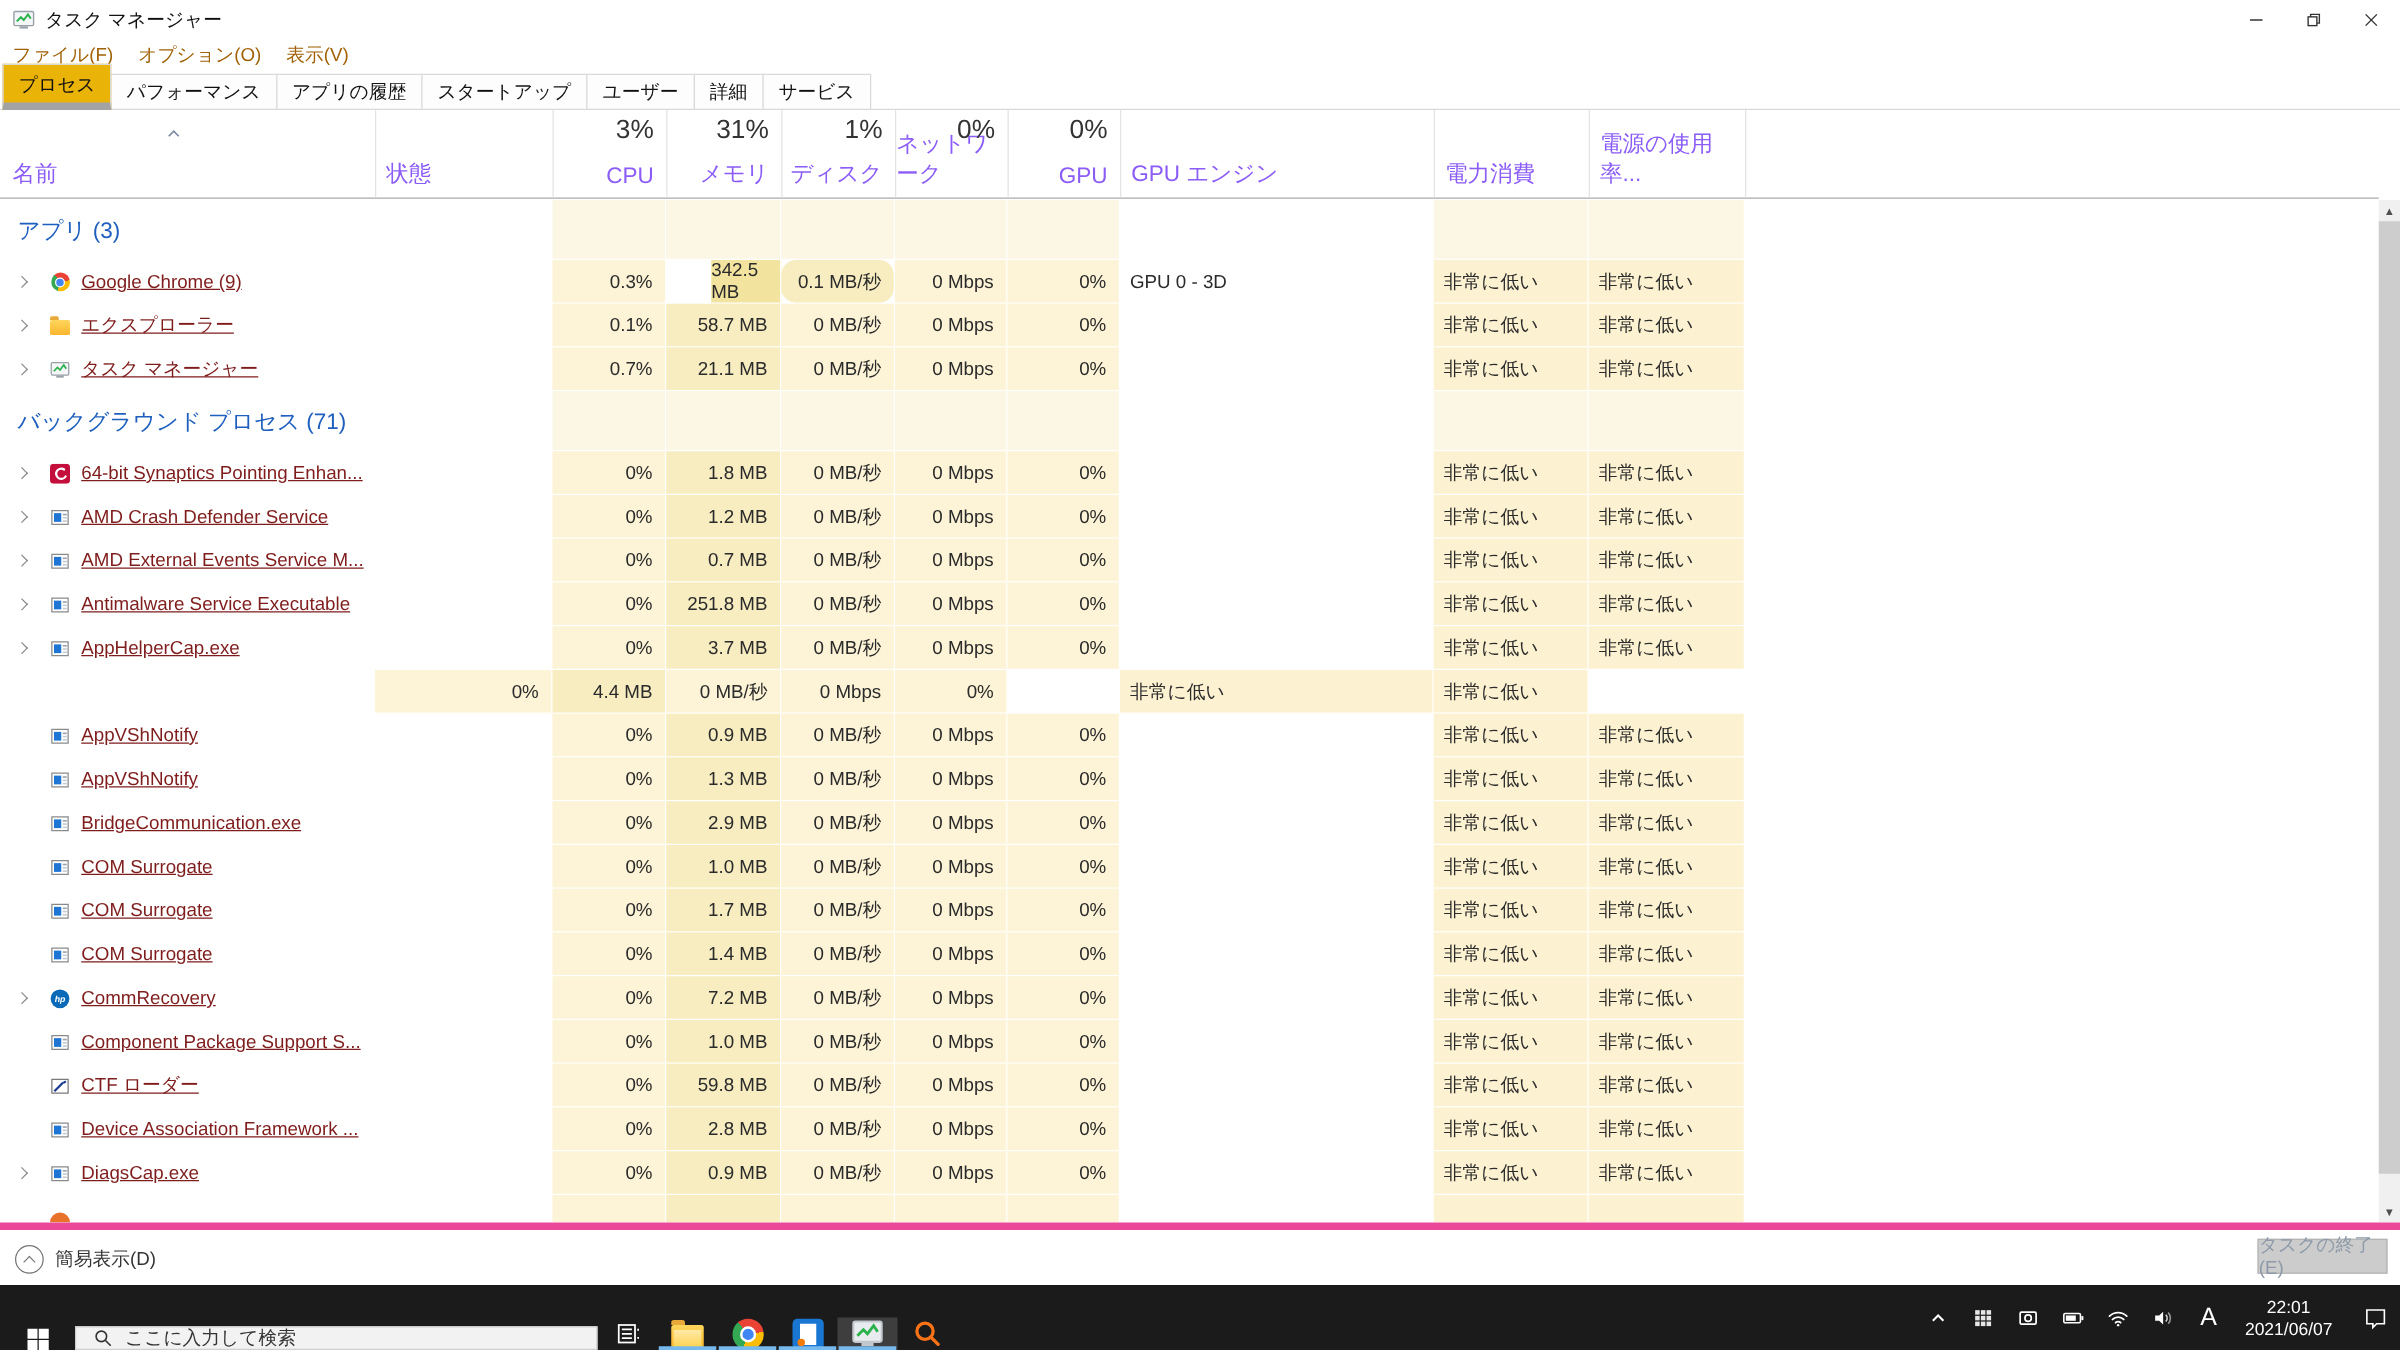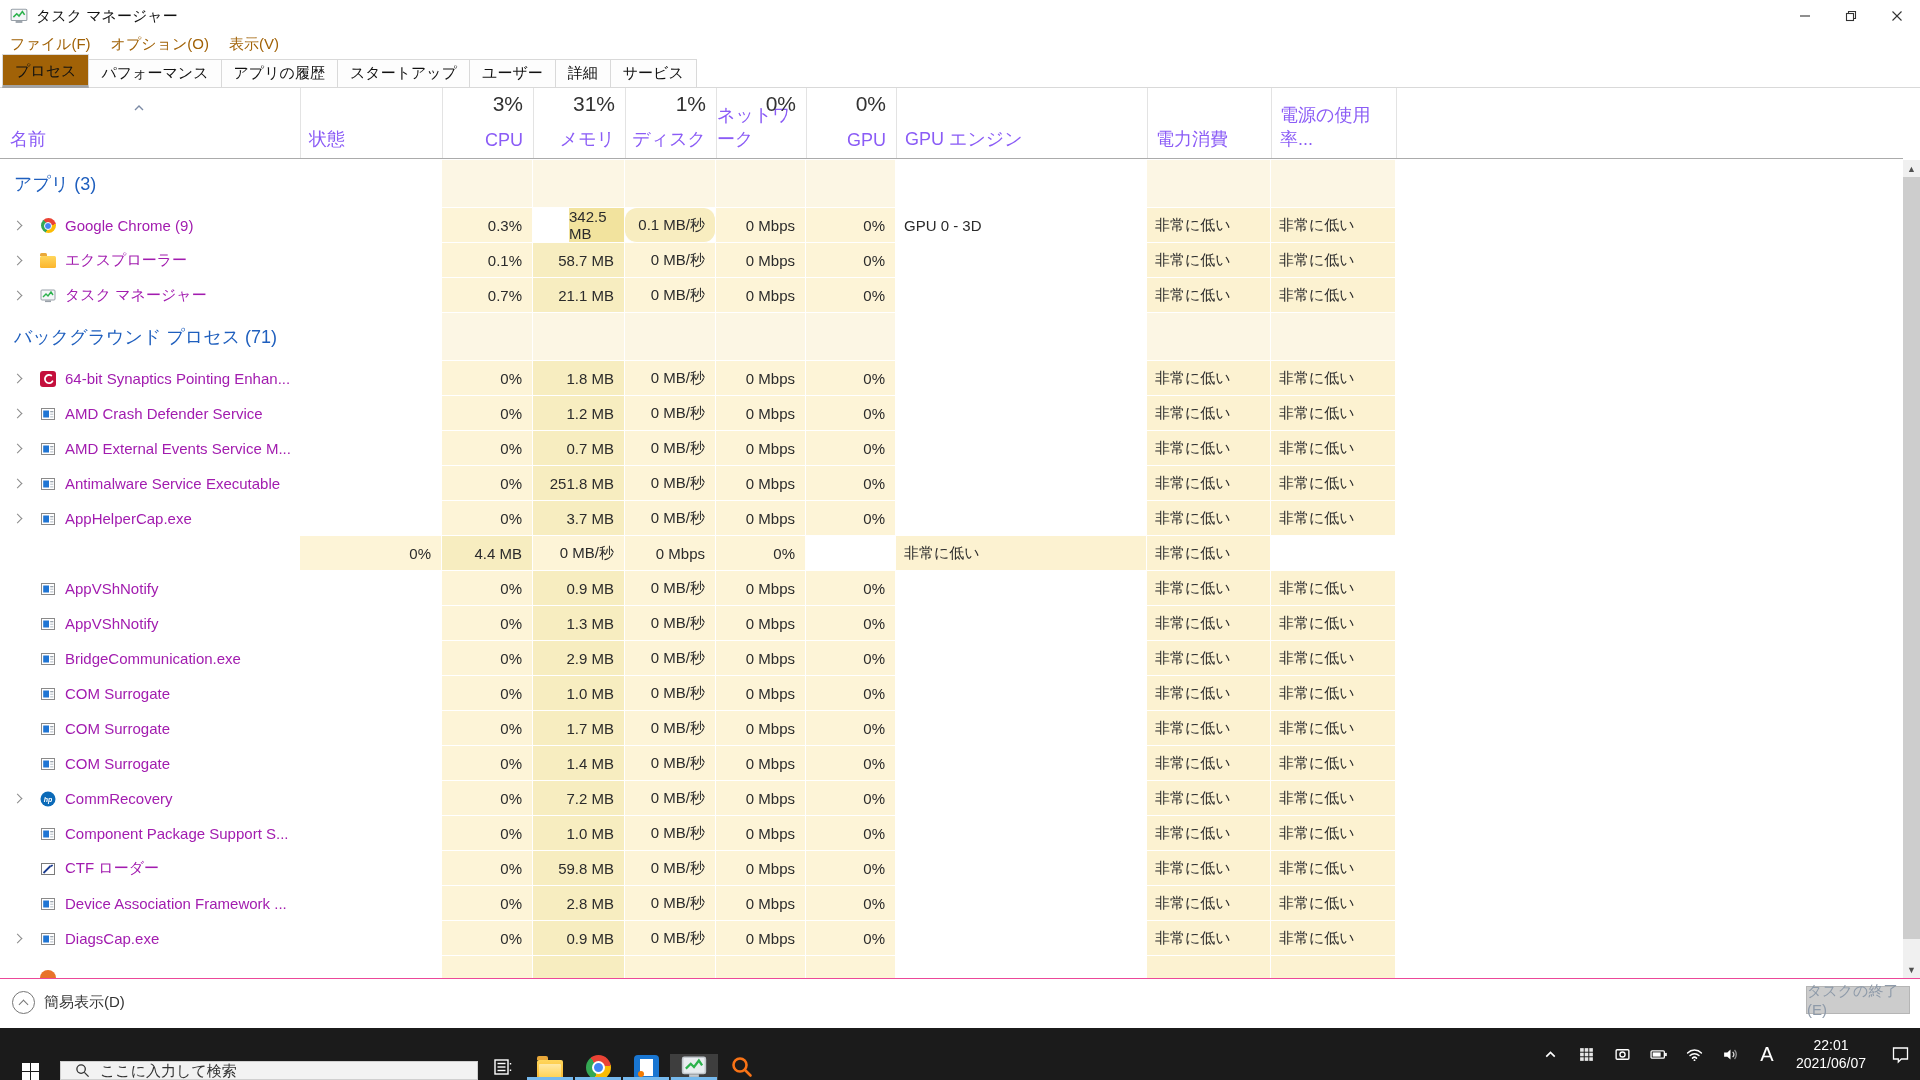--- a/index.html
+++ b/index.html
@@ -15,21 +15,21 @@
   .cap-btn svg { width:12px; height:12px; }
 
   .menubar { position:absolute; left:0; top:32px; width:1920px; height:24px; display:flex; align-items:center; background:#fff; }
   .menu-item { font-size:15px; color:#a16207; padding:0 10px; }
   .menu-item:first-child { padding-left:10px; }
 
   .tabstrip { position:absolute; left:0; top:57px; width:1920px; height:31px; background:#fff; }
   .tabstrip .strip-line { position:absolute; left:0; bottom:0; width:1920px; height:1px; background:#d9d9d9; }
   .tabs { position:absolute; left:2px; bottom:0; display:flex; align-items:flex-end; }
   .tab { font-size:15px; color:#111; border:1px solid #d9d9d9; background:#fdfdfd; padding:4px 12px 4px 12px; margin-right:-1px; position:relative; }
-  .tab.active { background:#a16207; border-bottom:3px solid #a3a3a3; padding-top:7px; z-index:2; }
+  .tab.active { background:#eab308; border-bottom:6px solid #a3a3a3; padding-top:7px; z-index:2; }
 
   
   :root {
     --col-grid: 300px 142px 91px 92px 91px 90px 90px 251px 124px 125px 1fr;
   }
   .thead { position:absolute; left:0; top:88px; width:1903px; height:71px; display:grid; grid-template-columns:var(--col-grid); border-bottom:1px solid #ababab; background:#fff; }
   .th { position:relative; border-left:1px solid #e3e3e3; display:flex; flex-direction:column; justify-content:flex-end; padding-bottom:7px; }
   .th:first-child { border-left:none; }
   .th .total { position:absolute; top:4px; right:10px; font-size:21px; color:#333; }
   .th .lbl { font-size:18px; color:#8b5cf6; }
@@ -53,39 +53,39 @@
   .cell.diskhot { background:var(--heatdiskhot);border-radius:12px; }
   .cell.powerc { background:var(--heatpow); }
   .cell.num { justify-content:flex-end; padding-right:10px; }
   .cell.left { justify-content:flex-start; padding-left:8px; }
   .cell.engine { padding-left:8px; background:#fff; }
   .cell.name { padding-left:14px; }
   .chev-slot { width:26px; flex:0 0 26px; display:flex; align-items:center; }
   .chev { width:7px; height:7px; border-top:1.6px solid #8a8a8a; border-right:1.6px solid #8a8a8a; transform:rotate(45deg); display:block; }
   .icon { width:16px; height:16px; flex:0 0 16px; display:flex; align-items:center; justify-content:center; margin-right:9px; }
   .icon svg { width:16px; height:16px; }
-  .pname { white-space:nowrap; color:#a21caf; }
+  .pname { white-space:nowrap; color:#7f1d1d;text-decoration:underline; }
   .glabel { font-size:18px; color:var(--accent); white-space:nowrap; }
 
   .ic { display:block; }
   .ic-chrome { width:15px; height:15px; border-radius:50%; position:relative;
     background:conic-gradient(from -40deg, #ea4335 0 33.3%, #fbbc05 33.3% 66.6%, #34a853 66.6% 100%); }
   .ic-chrome::after { content:""; position:absolute; inset:3.5px; background:#4285f4; border:1.5px solid #fff; border-radius:50%; }
   .ic-folder { width:16px; height:12px; background:linear-gradient(#ffd65c,#fbb52d); border-radius:1.5px; position:relative; margin-top:2px; }
   .ic-folder::before { content:""; position:absolute; top:-3px; left:0; width:7px; height:3px; background:#e9a83a; border-radius:1.5px 1.5px 0 0; }
   .ic-partial { width:16px; height:16px; border-radius:50%; background:#e8722a; }
 
   
   .scrollbar { position:absolute; right:0; top:160px; width:17px; height:818px; background:#f0f0f0; }
   .sb-btn { position:absolute; left:0; width:17px; height:17px; display:flex; align-items:center; justify-content:center; color:#505050; font-size:9px; }
   .sb-up { top:0; } .sb-down { bottom:0; }
   .sb-thumb { position:absolute; left:0; top:17px; width:17px; height:762px; background:#cdcdcd; }
 
   
-  .footer { position:absolute; left:0; top:978px; width:1920px; height:50px; background:#fff; border-top:1px solid #ec4899; }
+  .footer { position:absolute; left:0; top:978px; width:1920px; height:50px; background:#fff; border-top:6px solid #ec4899; }
   .simple-view { position:absolute; left:12px; top:12px; display:flex; align-items:center; gap:9px; }
   .circle-btn { width:23px; height:23px; border:1.6px solid #767676; border-radius:50%; display:flex; align-items:center; justify-content:center; }
   .circle-btn .up { width:7px; height:7px; border-top:1.6px solid #767676; border-right:1.6px solid #767676; transform:rotate(-45deg); margin-top:3px; }
   .simple-view .txt { font-size:15px; color:#333; }
   .endtask-btn { position:absolute; right:10px; top:7px; width:104px; height:28px; background:#cccccc; border:1px solid #b5b5b5; color:var(--endtask); font-size:15px; display:flex; align-items:center; justify-content:center; }
 
   
   .taskbar { position:absolute; left:0; top:1028px; width:1920px; height:52px; background:#1b1b1b; display:flex; align-items:flex-end; }
   .tb-start { width:60px; display:flex; align-items:center; justify-content:center; }
   .win-logo { width:17px; height:17px; display:grid; grid-template-columns:8px 8px; grid-template-rows:8px 8px; gap:1px; }

